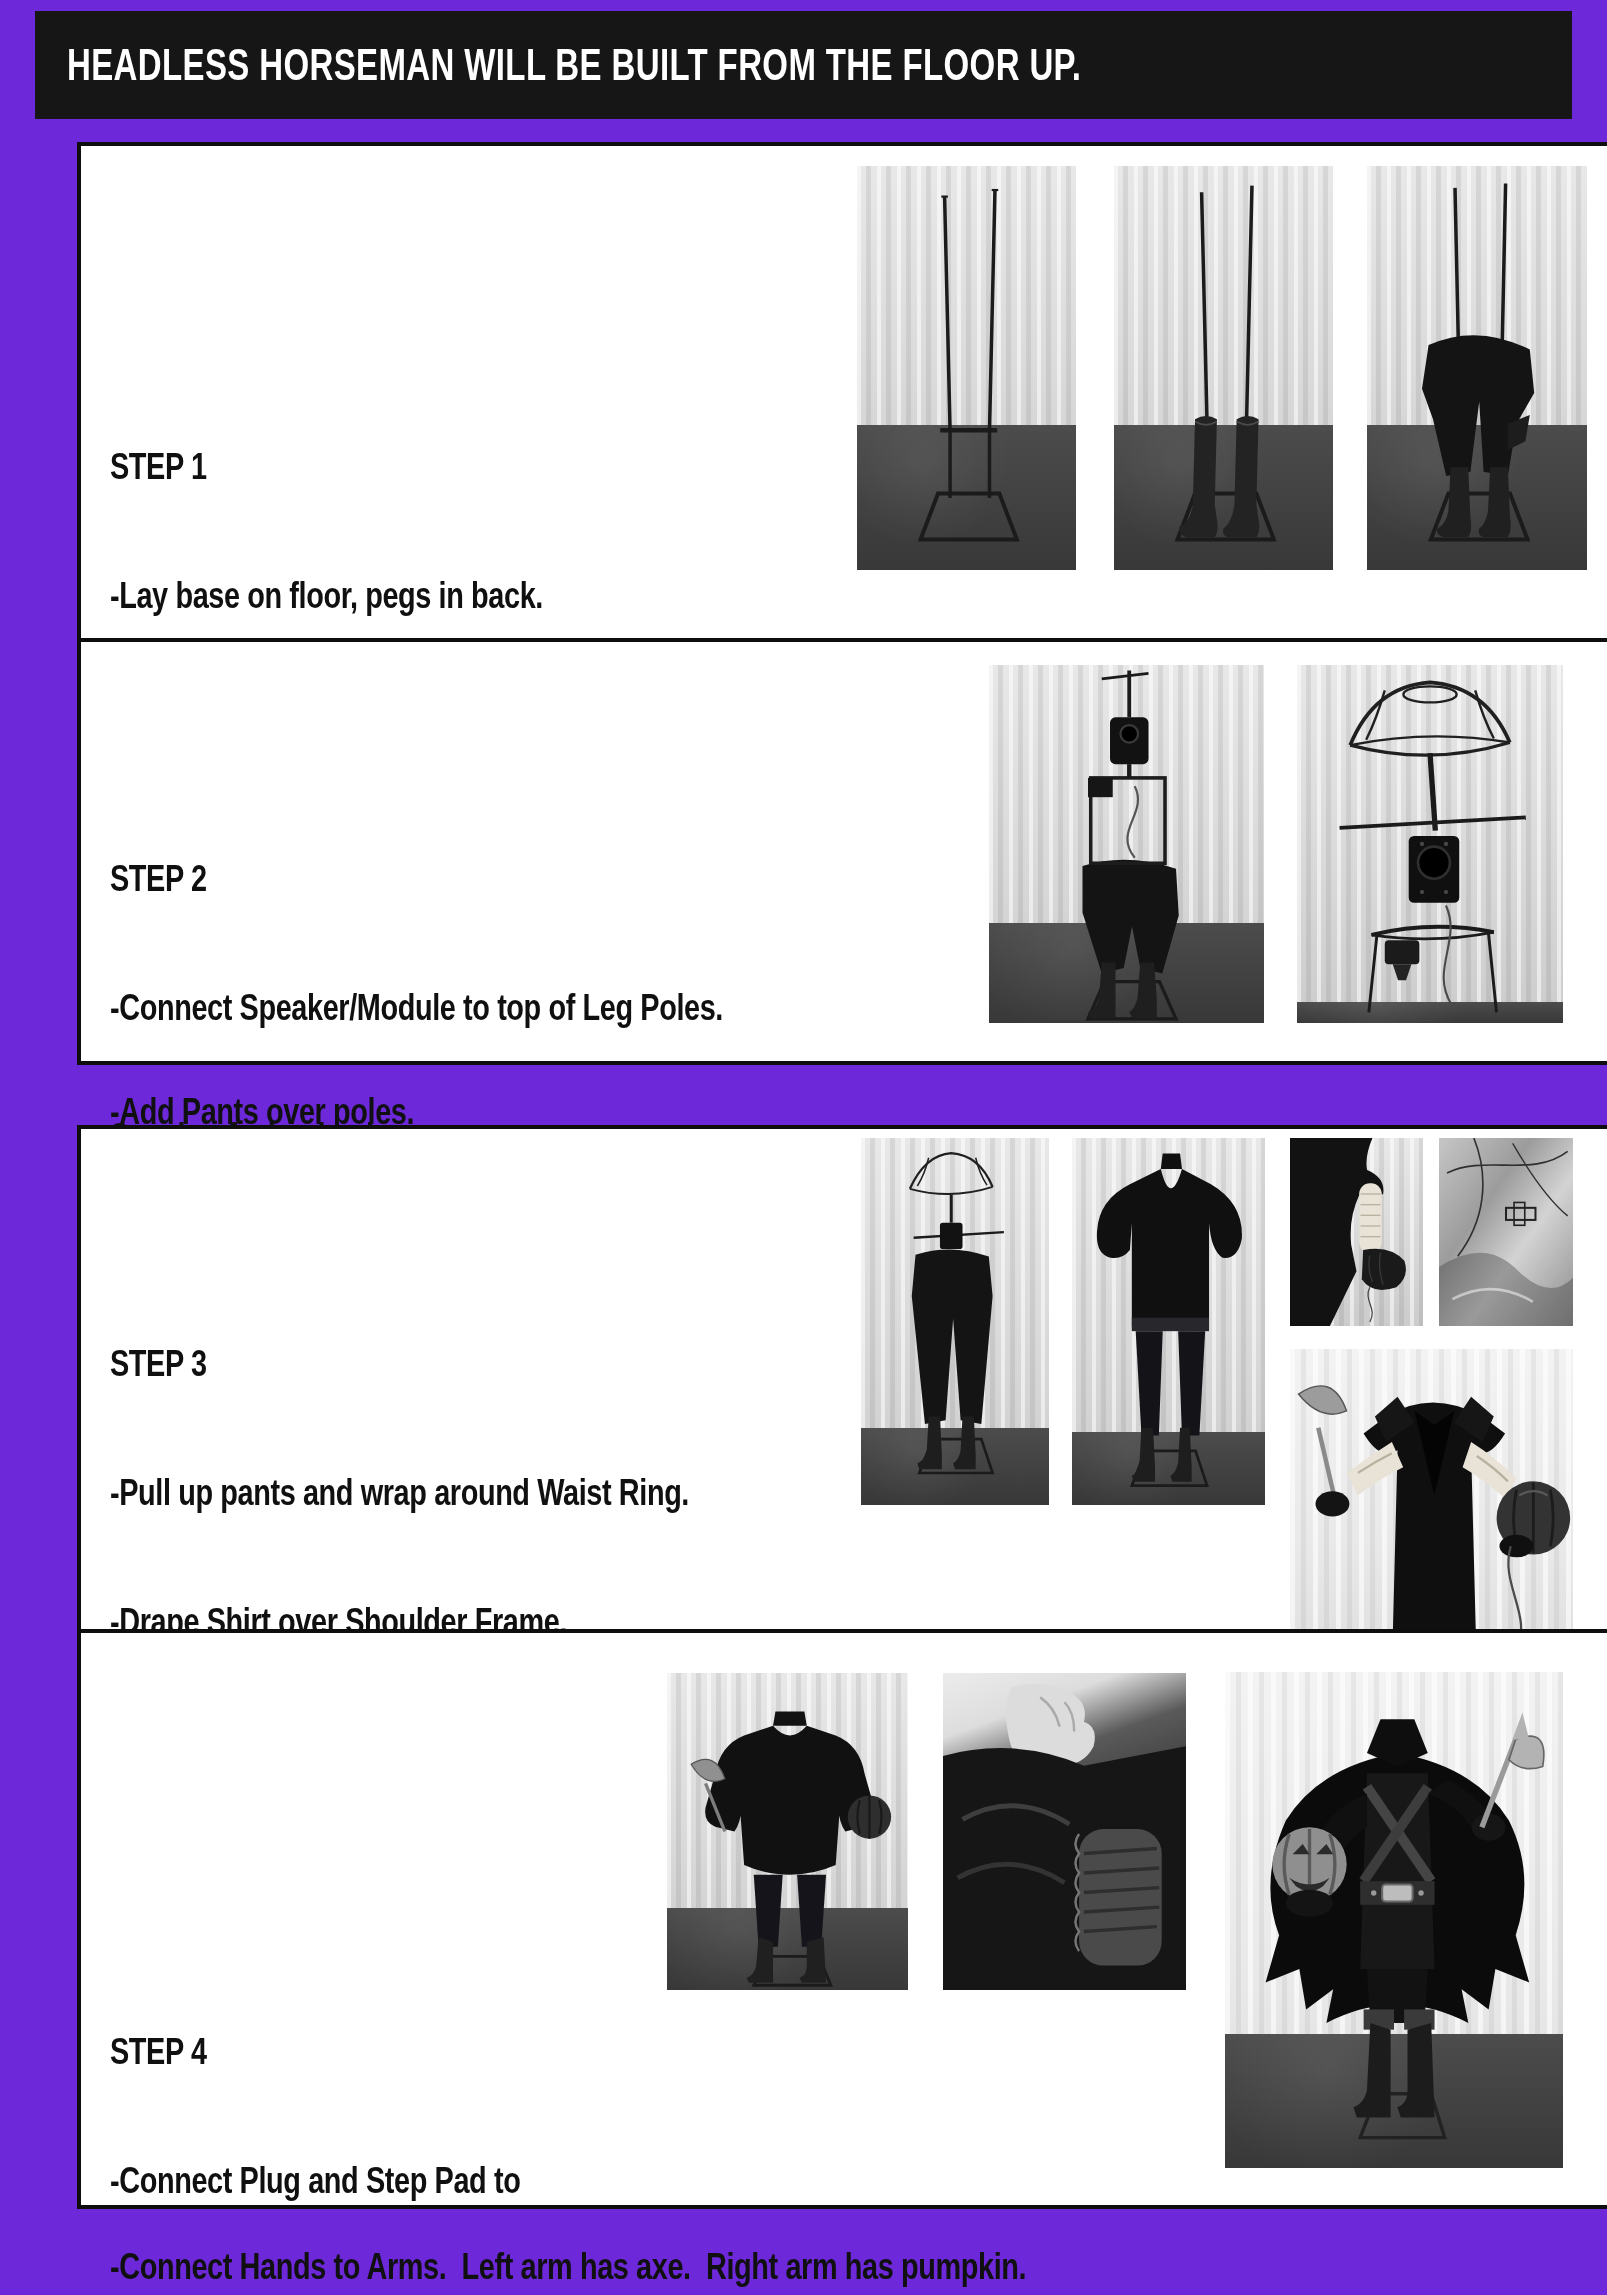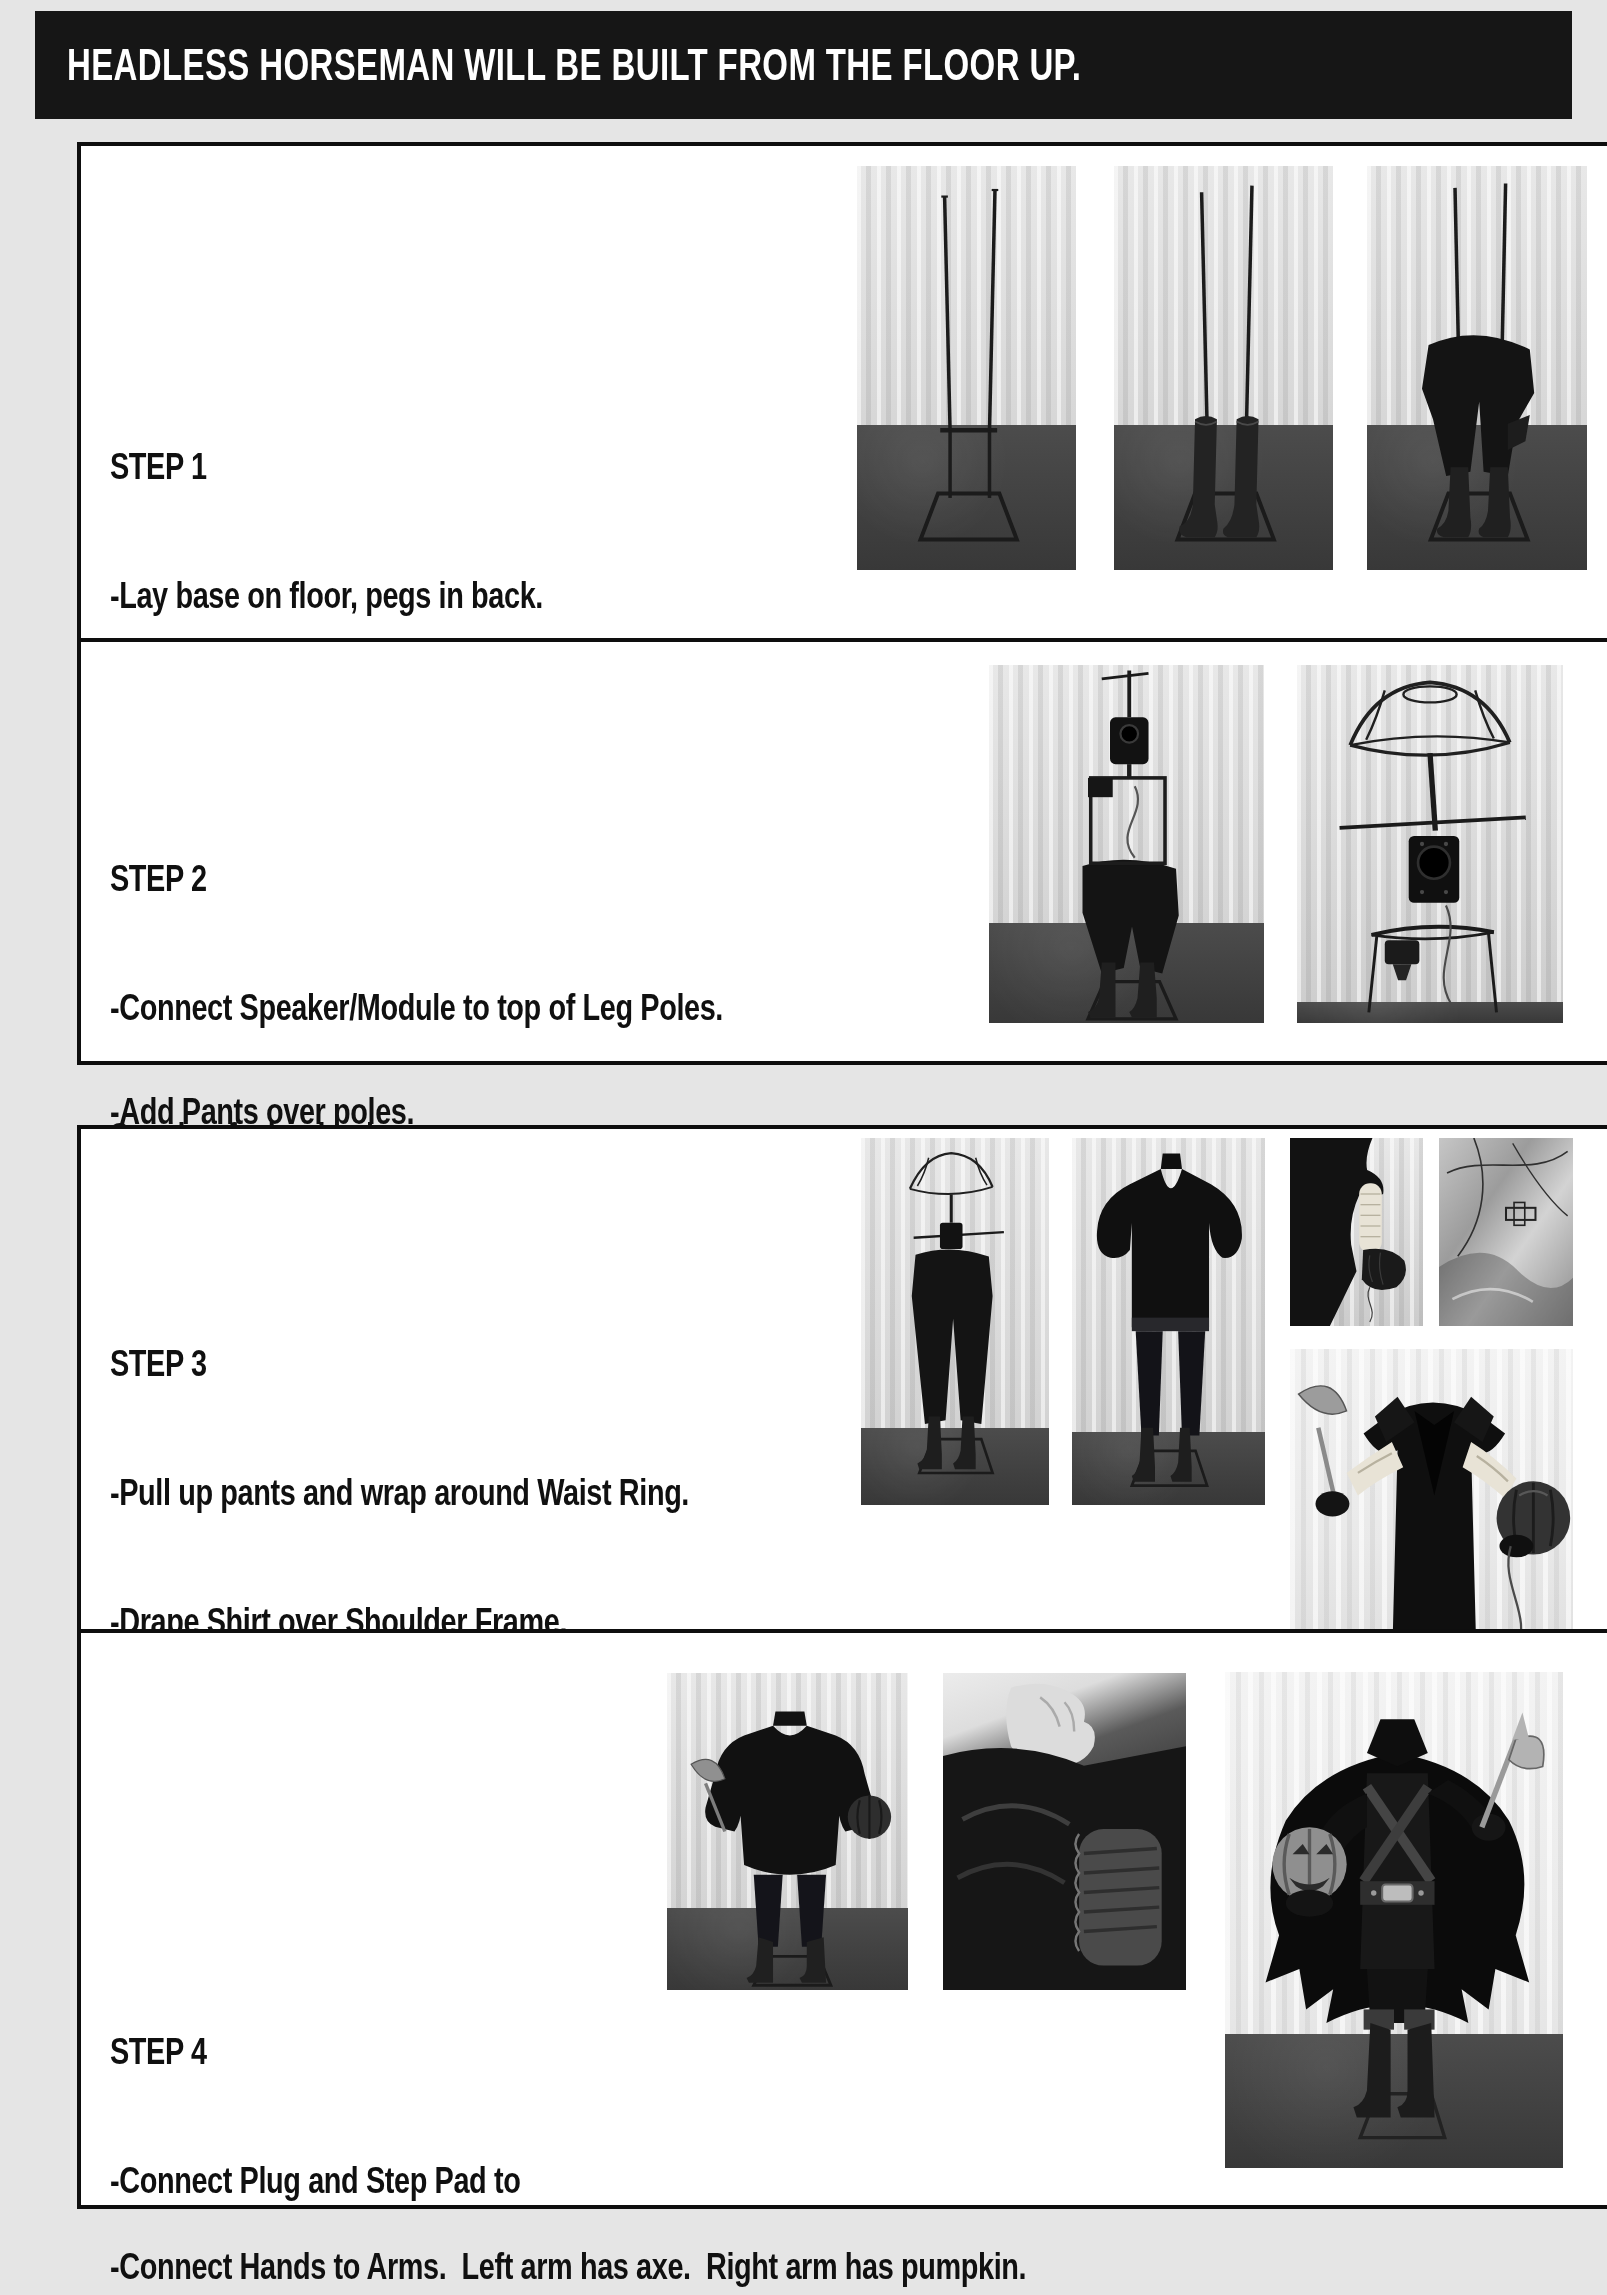--- a/index.html
+++ b/index.html
@@ -1,16 +1,16 @@
 <!DOCTYPE html>
 <html style="font-size:14.7px"><head>
 <meta charset="utf-8">
 <style>
   html,body{margin:0;padding:0;background:#ffffff;}
-  .page{position:relative;width:1607px;height:2296px;background:#e5e5e5;
+  .page{position:relative;width:1607px;height:2296px;background:#6d28d9;
         font-family:"Liberation Sans",sans-serif;overflow:hidden;}
 
   
   .titlebar{position:absolute;left:35px;top:11px;width:1537px;height:108px;background:#161616;}
   .titlebar .t{position:absolute;left:32px;top:50%;
     transform:translateY(-50%) scaleX(0.75);transform-origin:0 50%;
     color:#ffffff;font-size:44px;font-weight:700;white-space:pre;letter-spacing:0.5px;}
 
   
   .panel{position:absolute;left:33px;width:1602px;border:4.6px solid #0e0e0e;

